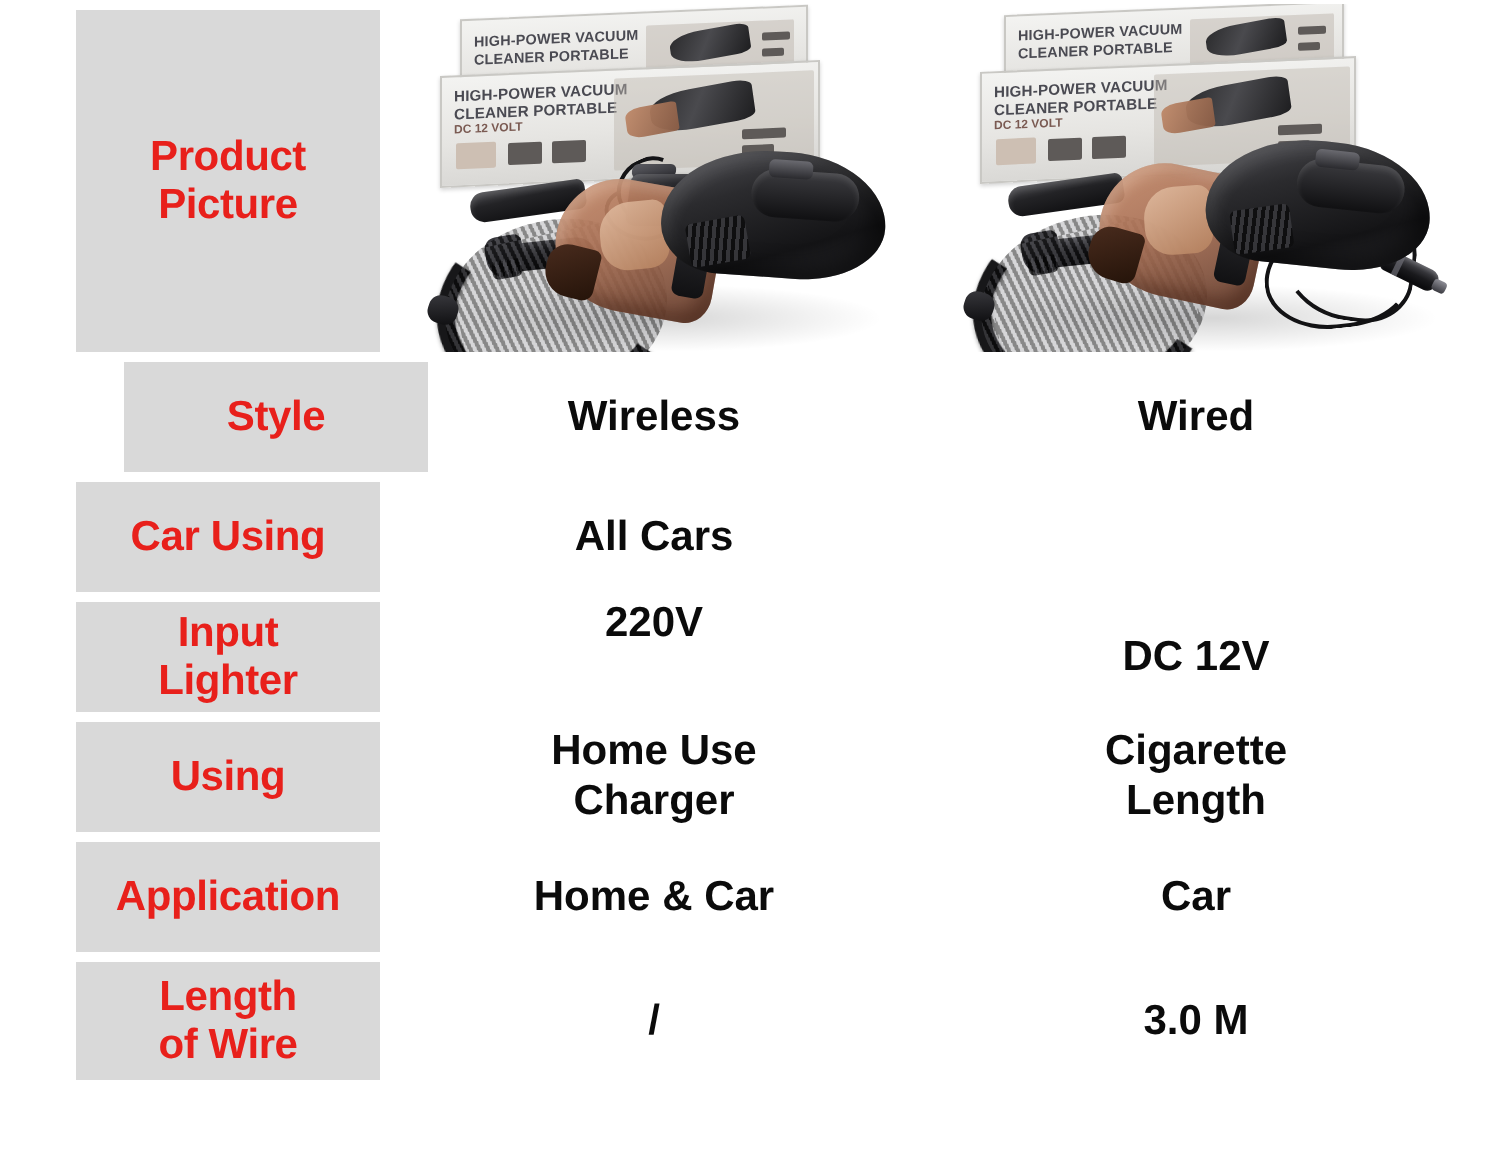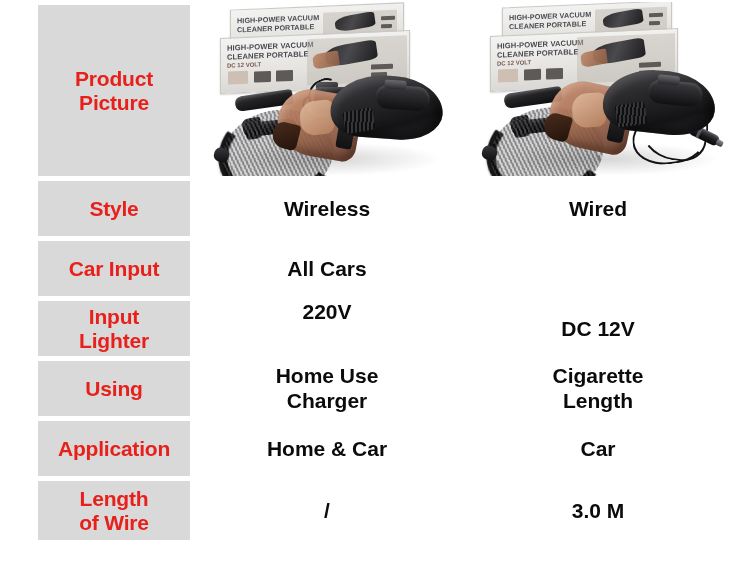--- a/index.html
+++ b/index.html
@@ -433,32 +433,32 @@
           <div class="nose"></div>
           <div class="collar"></div>
           <div class="motor"></div>
           <div class="vent"></div>
           <div class="grip"></div>
           <div class="switch"></div>
         </div>
       </div>
     </div>
 
-    <div class="label-cell" style="top:181px;height:55px;">
+    <div class="label-cell" style="top:181px;height:55px;margin-left:24px;">
       <span class="ln">Style</span>
     </div>
     <div class="val-cell col-a" style="top:181px;height:55px;">
       <span class="ln">Wireless</span>
     </div>
     <div class="val-cell col-b" style="top:181px;height:55px;">
       <span class="ln">Wired</span>
     </div>
 
     <div class="label-cell" style="top:241px;height:55px;">
-      <span class="ln">Car Input</span>
+      <span class="ln">Car Using</span>
     </div>
     <div class="val-cell col-a" style="top:241px;height:55px;">
       <span class="ln">All Cars</span>
     </div>
 
     <div class="label-cell" style="top:301px;height:55px;">
       <span class="ln">Input</span>
       <span class="ln">Lighter</span>
     </div>
     <div class="val-cell col-a" style="top:284px;height:55px;">

